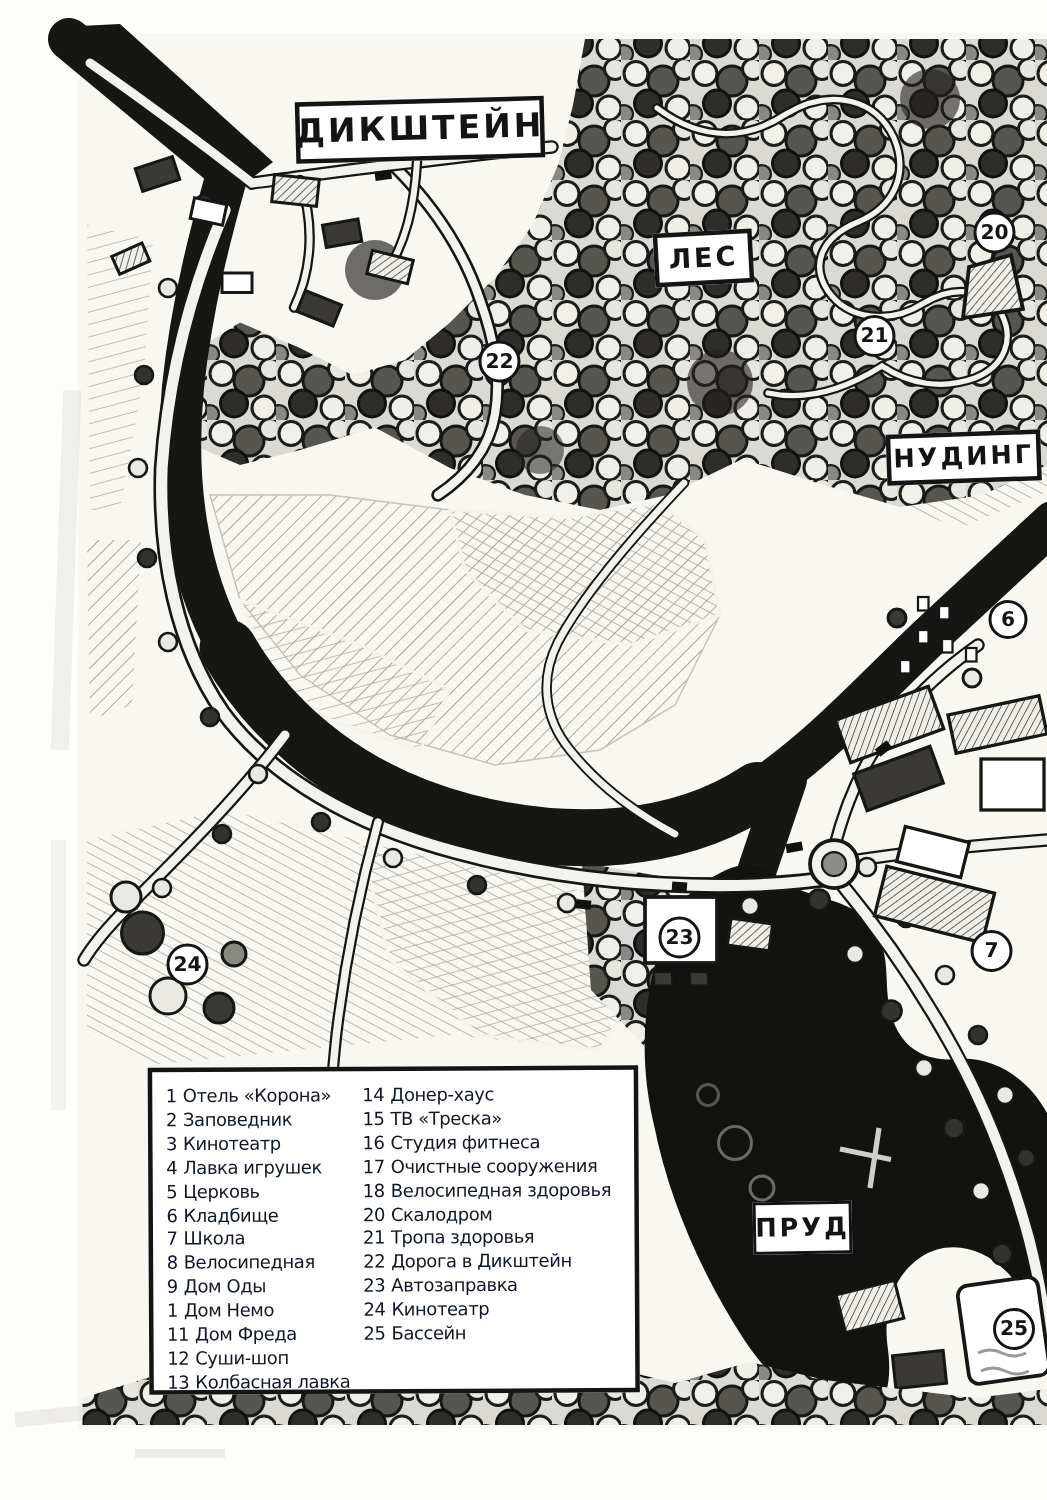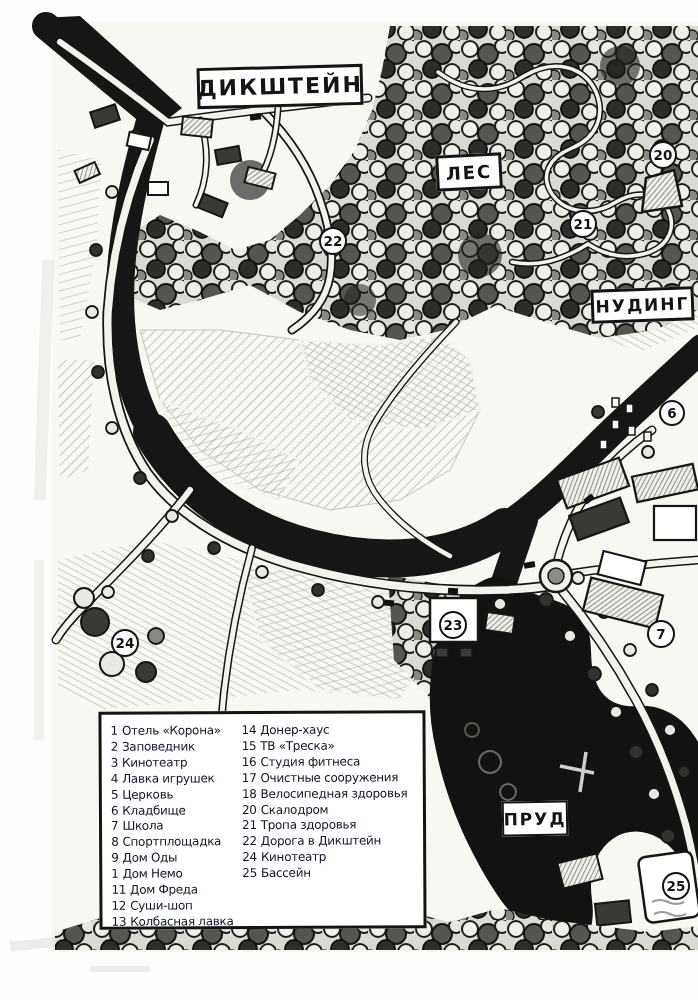--- a/index.html
+++ b/index.html
@@ -267,21 +267,21 @@
         <div class="li"><span class="ln">3</span><span class="lt">Кинотеатр</span></div>
 
         <div class="li"><span class="ln">4</span><span class="lt">Лавка игрушек</span></div>
 
         <div class="li"><span class="ln">5</span><span class="lt">Церковь</span></div>
 
         <div class="li"><span class="ln">6</span><span class="lt">Кладбище</span></div>
 
         <div class="li"><span class="ln">7</span><span class="lt">Школа</span></div>
 
-        <div class="li"><span class="ln">8</span><span class="lt">Спортплощадка</span></div>
+        <div class="li"><span class="ln">8</span><span class="lt">Велосипедная</span></div>
 
         <div class="li"><span class="ln">9</span><span class="lt">Дом Оды</span></div>
 
         <div class="li"><span class="ln">1</span><span class="lt">Дом Немо</span></div>
 
         <div class="li"><span class="ln">11</span><span class="lt">Дом Фреда</span></div>
 
         <div class="li"><span class="ln">12</span><span class="lt">Суши-шоп</span></div>
 
         <div class="li"><span class="ln">13</span><span class="lt">Колбасная лавка</span></div>
@@ -298,20 +298,21 @@
 
         <div class="li"><span class="ln">18</span><span class="lt">Велосипедная здоровья</span></div>
 
 
         <div class="li"><span class="ln">20</span><span class="lt">Скалодром</span></div>
 
         <div class="li"><span class="ln">21</span><span class="lt">Тропа здоровья</span></div>
 
         <div class="li"><span class="ln">22</span><span class="lt">Дорога в Дикштейн</span></div>
 
+        <div class="li"><span class="ln">23</span><span class="lt">Автозаправка</span></div>
 
         <div class="li"><span class="ln">24</span><span class="lt">Кинотеатр</span></div>
 
         <div class="li"><span class="ln">25</span><span class="lt">Бассейн</span></div>
       </div>
   </div>
 </div>
 
 </div>
 

